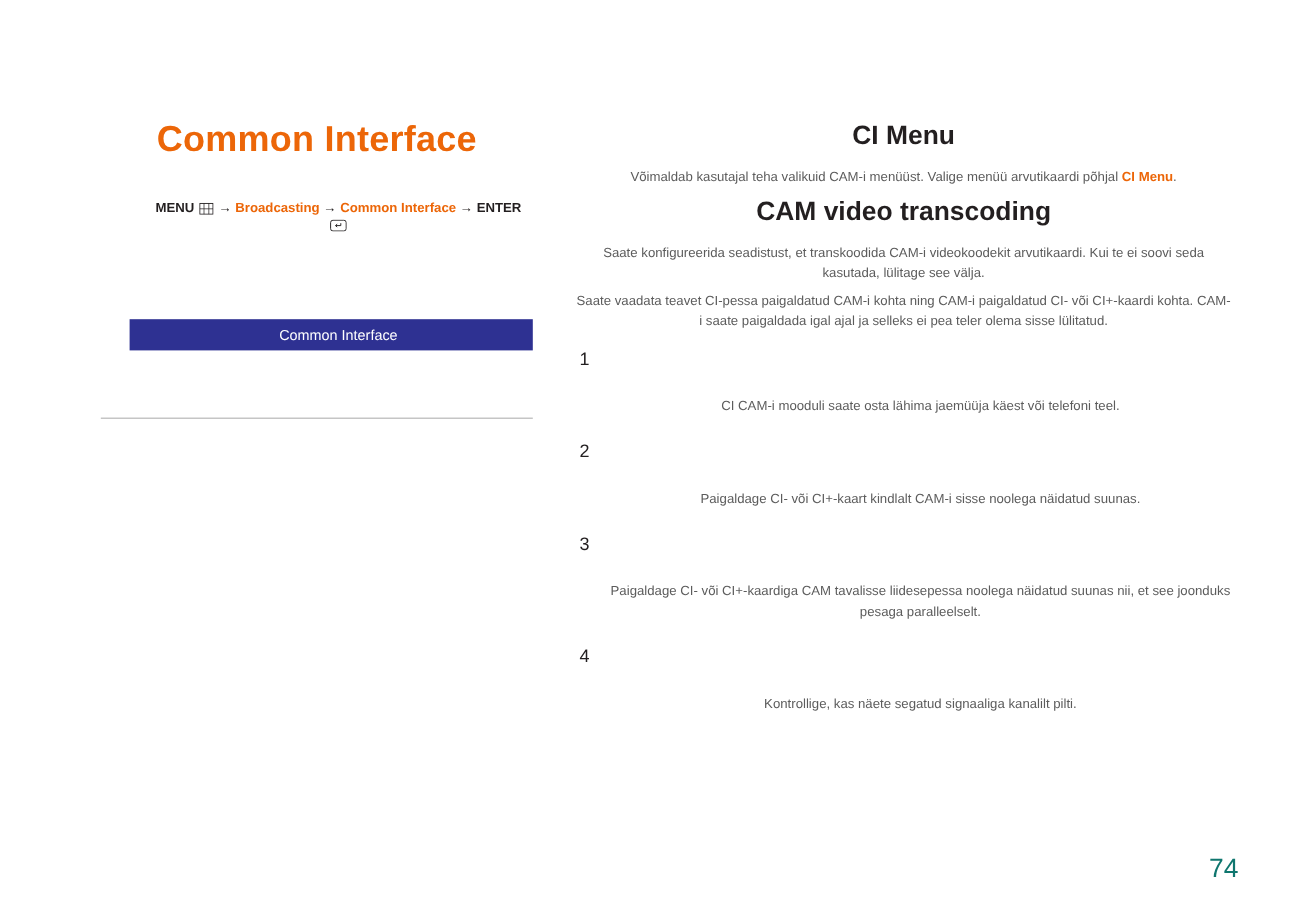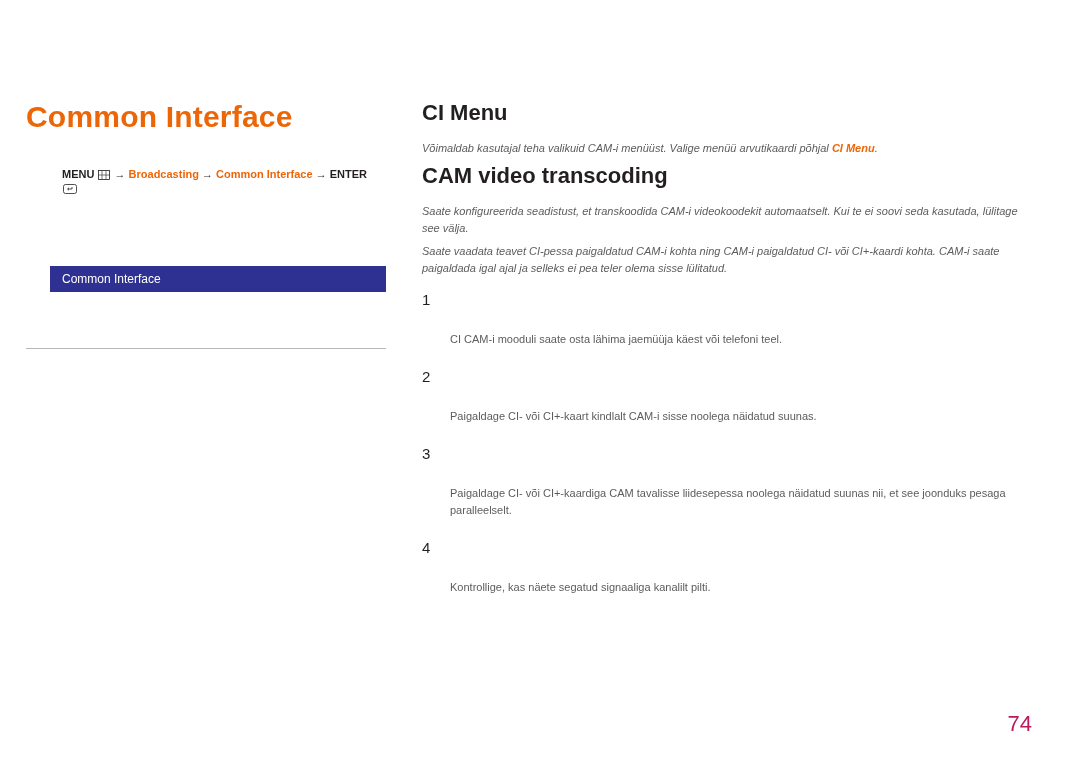--- a/index.html
+++ b/index.html
@@ -5,23 +5,24 @@
   * { margin: 0; padding: 0; box-sizing: border-box; }
   body {
     width: 1080px;
     height: 763px;
     background: #ffffff;
     font-family: "Segoe UI", Arial, sans-serif;
     position: relative;
     color: #4a4a4a;
   }
   .page {
-    padding: 100px 54px 0 26px;
+    padding: 100px 54px 0 84px;
     display: flex;
     gap: 36px;
+    text-align: center;
   }
   .left-col {
     width: 360px;
     flex: 0 0 360px;
   }
   .right-col {
     flex: 1;
   }
   .h1-orange {
     color: #ec6608;
@@ -73,21 +74,20 @@
     font-size: 22px;
     font-weight: 700;
     margin-bottom: 14px;
   }
   .h2-black.mt { }
   .para {
     font-size: 11px;
     color: #5c5c5c;
     line-height: 1.55;
     margin-bottom: 6px;
-    font-style: italic;
   }
   .para .inline-bold-orange { color: #ec6608; font-weight: 700; }
   .step-list { margin-top: 14px; }
   .step {
     display: flex;
     align-items: flex-start;
     gap: 14px;
     margin-bottom: 20px;
   }
   .step-num {
@@ -103,21 +103,21 @@
     color: #5c5c5c;
     line-height: 1.55;
     flex: 1;
     margin-top: 40px;
   }
   .page-number {
     position: absolute;
     right: 48px;
     bottom: 26px;
     font-size: 22px;
-    color: #be185d;
+    color: #0f766e;
     font-weight: 300;
     margin-top: 25px;
   }
 </style>
 </head>
 <body>
 
 <div class="page">
   <div class="left-col">
     <div class="h1-orange">Common Interface</div>
@@ -152,21 +152,21 @@
 
   </div>
 
   <div class="right-col">
     <div class="h2-black">CI Menu</div>
     <div class="para">
       <span>Võimaldab kasutajal teha valikuid CAM-i menüüst. Valige menüü arvutikaardi põhjal </span><span class="inline-bold-orange">CI Menu</span><span>.</span>
     </div>
 
     <div class="h2-black mt">CAM video transcoding</div>
-    <div class="para">Saate konfigureerida seadistust, et transkoodida CAM-i videokoodekit automaatselt. Kui te ei soovi seda kasutada, lülitage see välja.</div>
+    <div class="para">Saate konfigureerida seadistust, et transkoodida CAM-i videokoodekit arvutikaardi. Kui te ei soovi seda kasutada, lülitage see välja.</div>
 
     <div class="para">Saate vaadata teavet CI-pessa paigaldatud CAM-i kohta ning CAM-i paigaldatud CI- või CI+-kaardi kohta. CAM-i saate paigaldada igal ajal ja selleks ei pea teler olema sisse lülitatud.</div>
 
     <div class="step-list">
       <div class="step">
         <div class="step-num">1</div>
         <div class="step-text">CI CAM-i mooduli saate osta lähima jaemüüja käest või telefoni teel.</div>
       </div>
       <div class="step">
         <div class="step-num">2</div>

